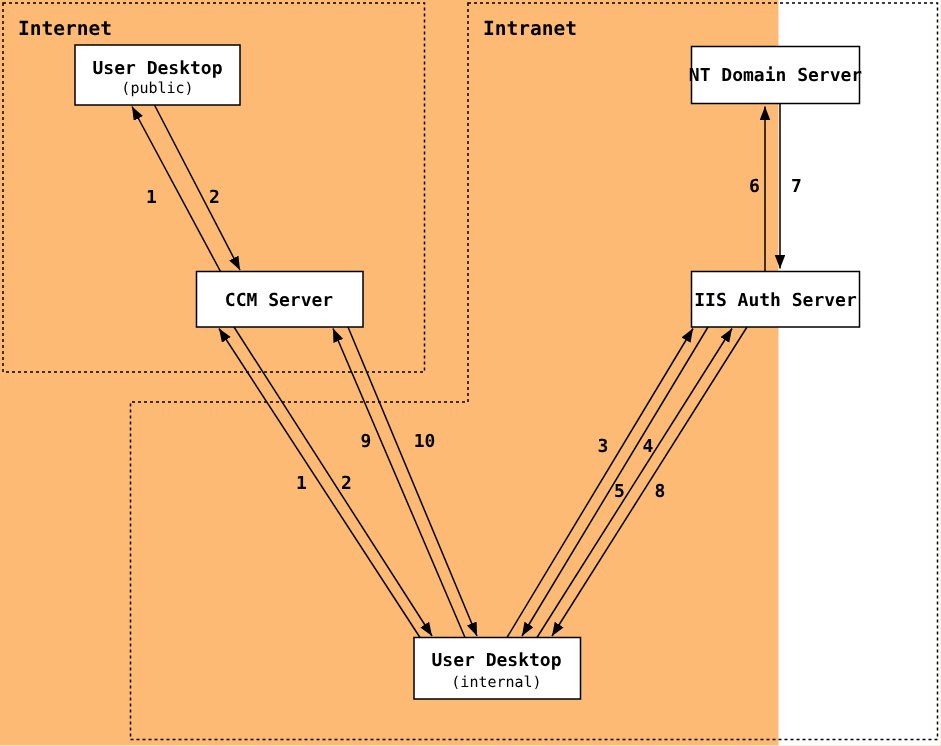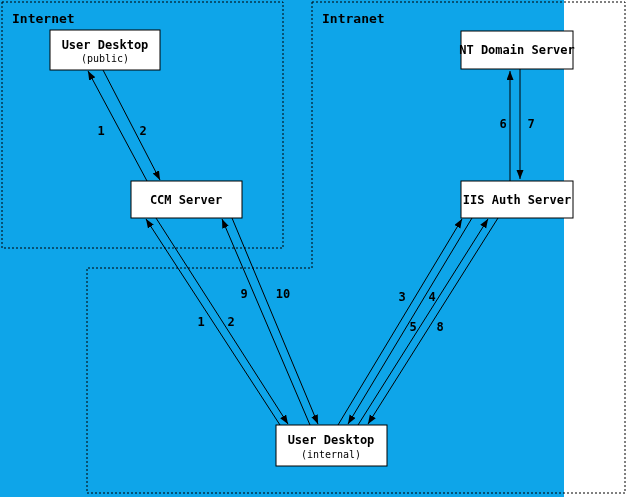--- a/index.html
+++ b/index.html
@@ -1,16 +1,16 @@
 <!DOCTYPE html>
 <html><head>
 <meta charset="utf-8">
 <style>
   html,body { margin:0; padding:0; background:#ffffff; }
-  .canvas { position:relative; width:564px; height:497px; background:#0ea5e9; }
+  .canvas { position:relative; width:519px; height:497px; background:#fdba74; }
   svg text { font-family:"DejaVu Sans Mono","Liberation Mono",monospace; fill:#000000; }
   .zone { fill:none; stroke:#000000; stroke-width:1; stroke-dasharray:2 2; }
   .zone-label { font-size:13px; font-weight:bold; }
   .node-rect { fill:#ffffff; stroke:#000000; stroke-width:1; }
   .node-label { font-size:12px; font-weight:bold; text-anchor:middle; }
   .node-sublabel { font-size:10px; text-anchor:middle; }
   .edge-line { stroke:#000000; stroke-width:1; marker-end:url(#arrowhead); }
   .edge-label { font-size:12px; font-weight:bold; text-anchor:middle; }
 </style>
 </head>

